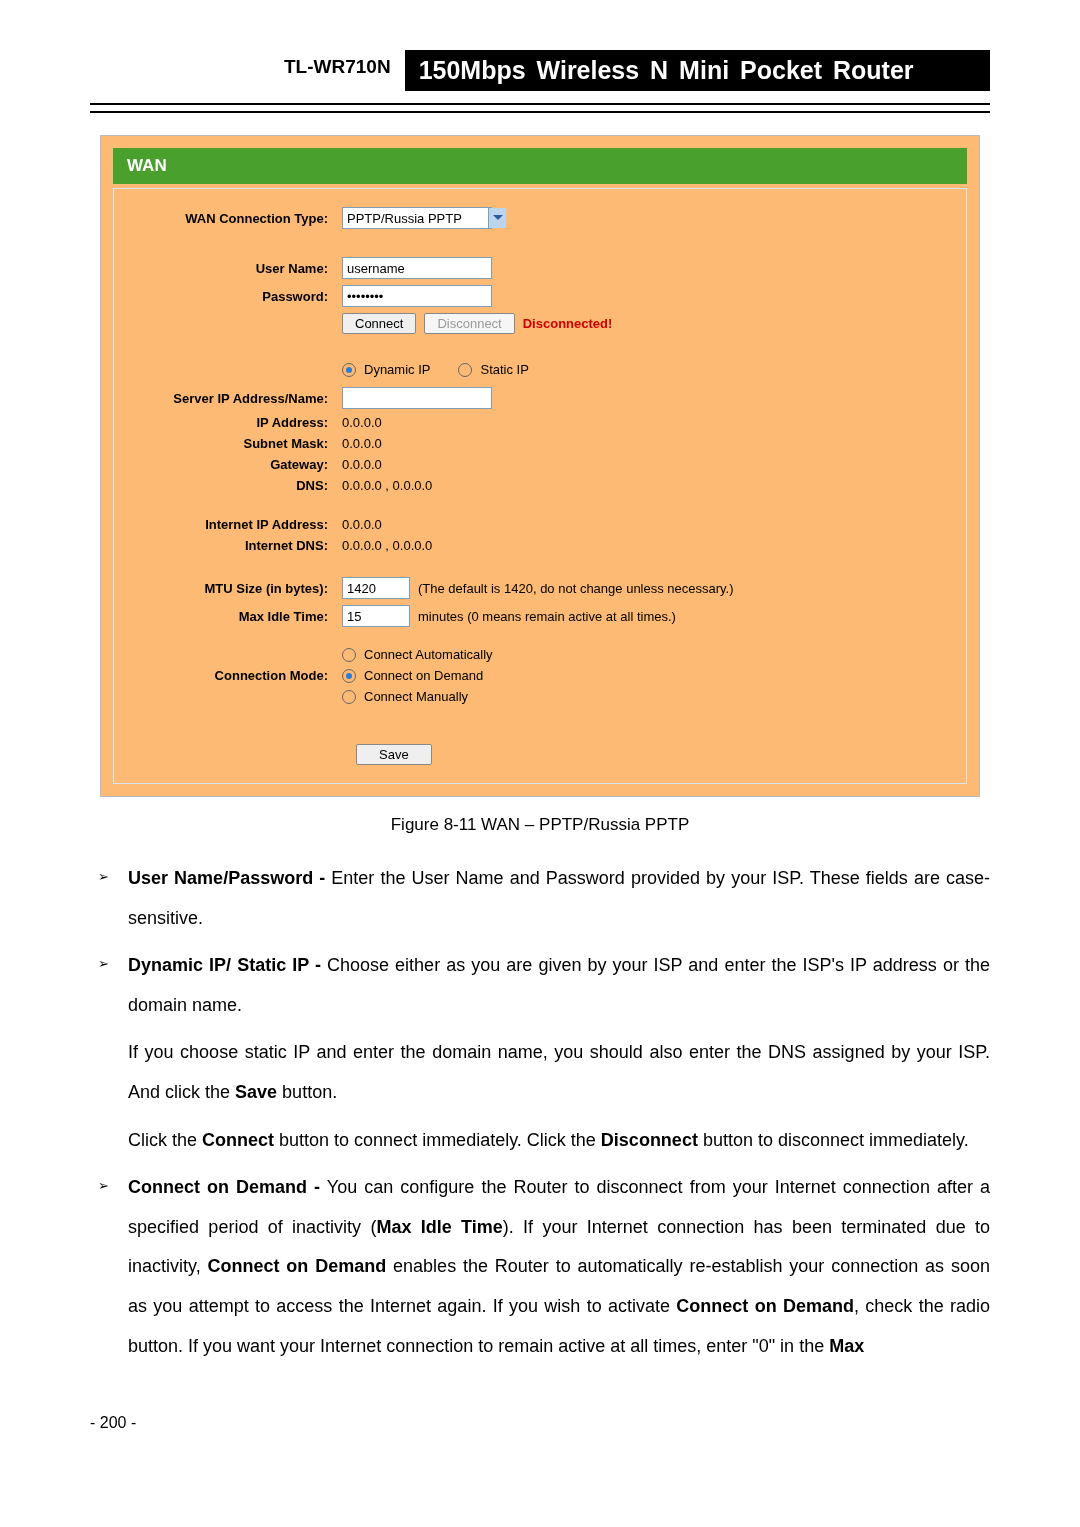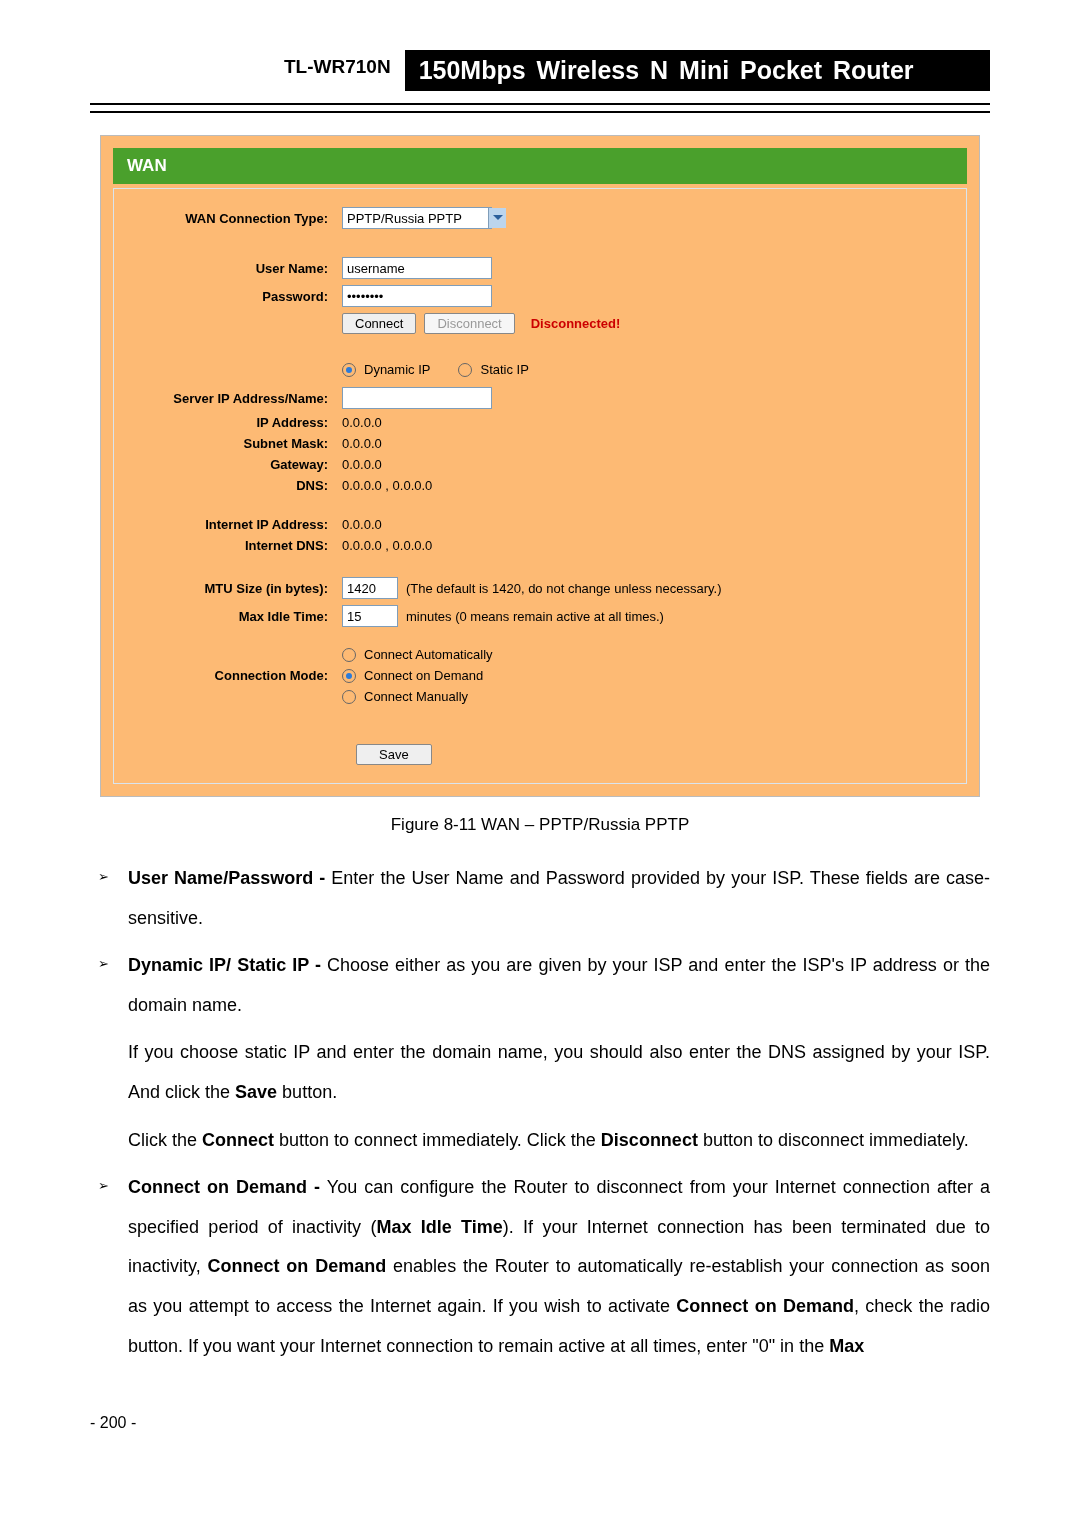--- a/index.html
+++ b/index.html
@@ -83,37 +83,37 @@
       gap: 8px;
     }
     select.fake, input[type=text].fake, input[type=password].fake {
       border: 1px solid #7f9db9;
       padding: 2px 4px;
       font-size: 13px;
       background: #fff;
       height: 22px;
     }
     input[type=text].fake.med { width: 150px; }
-    input[type=text].fake.small { width: 56px; }
+    input[type=text].fake.small { width: 68px; }
     .btn {
       border: 1px solid #888;
       background: #efefef;
       padding: 2px 12px;
       font-size: 13px;
       cursor: pointer;
       border-radius: 2px;
     }
     .btn.disabled {
       color: #999;
       background: #f6f6f6;
     }
     .disc {
       color: #c00;
       font-weight: bold;
-      margin-left: 8px;
+      margin-left: 0;
     }
     .radio-dot {
       display: inline-flex;
       width: 14px; height: 14px;
       border: 1px solid #666;
       border-radius: 50%;
       margin-right: 4px;
       align-items: center;
       justify-content: center;
       vertical-align: middle;

